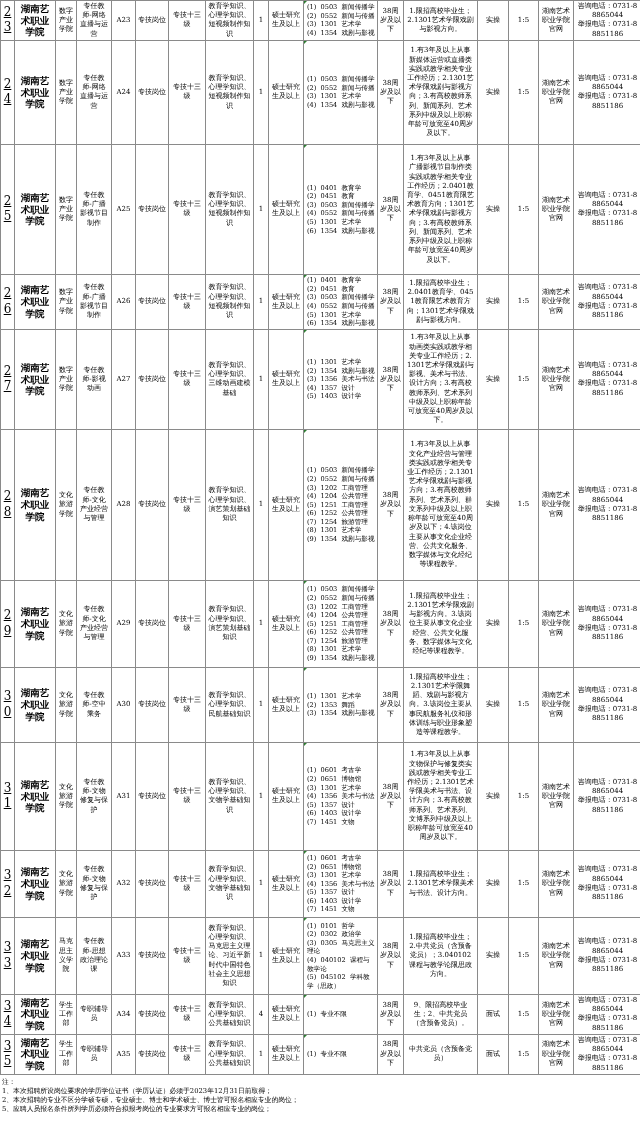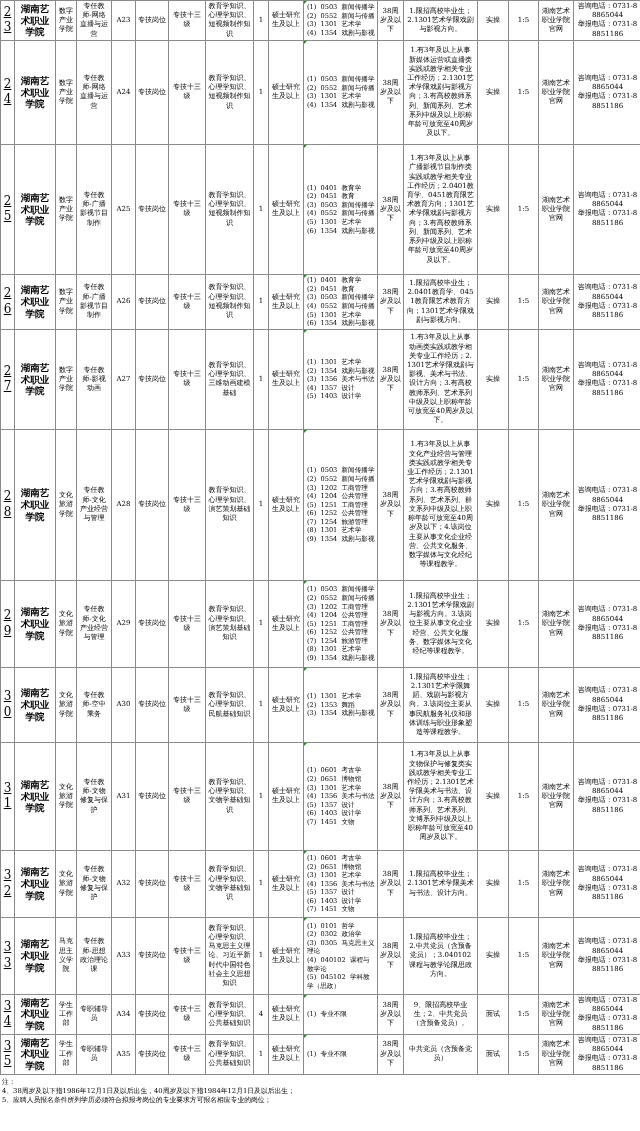--- a/index.html
+++ b/index.html
@@ -356,16 +356,17 @@
         <td class="c-ratio">1:5</td>
         <td class="c-site">湖南艺术职业学院官网</td>
         <td class="c-phone">咨询电话：0731-88865044
 举报电话：0731-88851186</td>
       </tr>
     </tbody>
 </table>
 
 <div class="notes">
   <div class="note-line">注：</div>
-  <div class="note-line">4、38周岁及以下指1986年12月1日及以后出生，40周岁及以下指1984年12月1日及以后出生；</div>
+  <div class="note-line">1、本次招聘所设岗位要求的学历学位证书（学历认证）必须于2023年12月31日前取得；</div>
+  <div class="note-line">2、本次招聘的专业不区分学硕专硕，专业硕士、博士和学术硕士、博士皆可报名相应专业的岗位；</div>
   <div class="note-line">5、应聘人员报名条件所列学历必须符合拟报考岗位的专业要求方可报名相应专业的岗位；</div>
 
 </div>
 
 </body></html>

